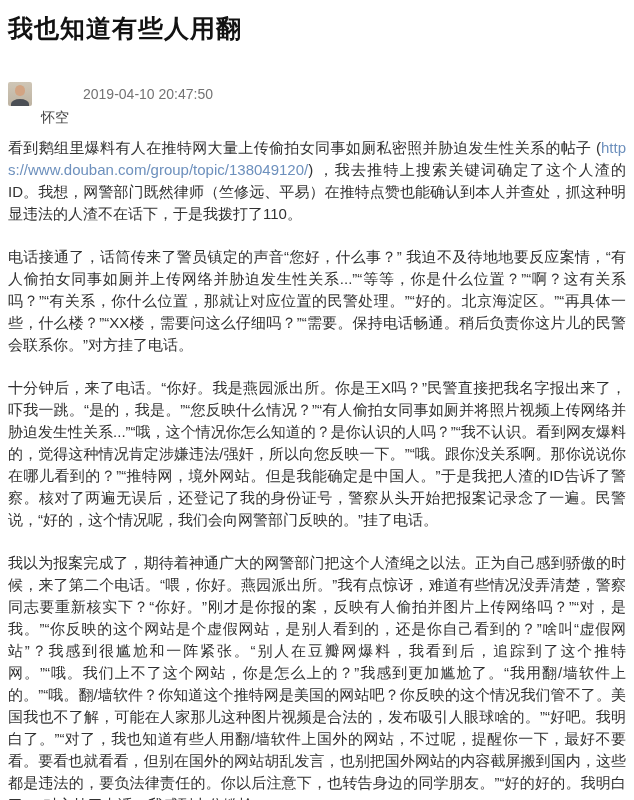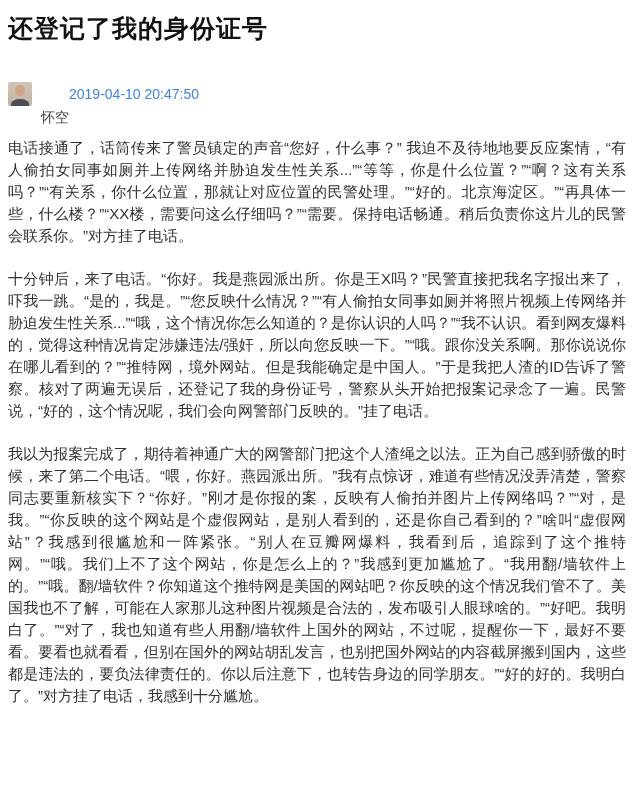--- a/index.html
+++ b/index.html
@@ -58,21 +58,22 @@
   }
   .author-name {
     font-size: 14px;
     color: #3d3d3d;
     margin-left: 9px;
     cursor: pointer;
     margin-top: 48px;
   }
   .timestamp {
     font-size: 14px;
-    color: #3b82f6;
+    color: #737373;
+    margin-left: 14px;
   }
   .notice {
     background: #fdf5e5;
     margin: 0 0 16px 2px;
     padding: 8px 10px;
     font-size: 14px;
     color: #4c4c4c;
     line-height: 1.4;
   }
   .notice a {
@@ -99,34 +100,37 @@
     text-decoration: none;
     word-break: break-all;
     cursor: pointer;
   }
 </style>
 </head>
 <body>
 
 <div class="page">
 
-  <h1 class="post-title">还登记了我的身份证号</h1>
+  <h1 class="post-title">我也知道有些人用翻</h1>
 
   <div class="author-row">
     <div class="avatar">
       <span class="head"></span>
       <span class="torso"></span>
     </div>
     <span class="author-name">怀空</span>
     <span class="timestamp">2019-04-10 20:47:50</span>
   </div>
 
 
   <div class="content">
 
+    <p>
+      <span>看到鹅组里爆料有人在推特网大量上传偷拍女同事如厕私密照并胁迫发生性关系的帖子 (</span><a class="inline-link">https://www.douban.com/group/topic/138049120/</a><span>) ，我去推特上搜索关键词确定了这个人渣的ID。我想，网警部门既然律师（竺修远、平易）在推特点赞也能确认到本人并查处，抓这种明显违法的人渣不在话下，于是我拨打了110。</span>
+    </p>
 
     <p>电话接通了，话筒传来了警员镇定的声音“您好，什么事？” 我迫不及待地地要反应案情，“有人偷拍女同事如厕并上传网络并胁迫发生性关系...”“等等，你是什么位置？”“啊？这有关系吗？”“有关系，你什么位置，那就让对应位置的民警处理。”“好的。北京海淀区。”“再具体一些，什么楼？”“XX楼，需要问这么仔细吗？”“需要。保持电话畅通。稍后负责你这片儿的民警会联系你。”对方挂了电话。</p>
 
     <p>十分钟后，来了电话。“你好。我是燕园派出所。你是王X吗？”民警直接把我名字报出来了，吓我一跳。“是的，我是。”“您反映什么情况？”“有人偷拍女同事如厕并将照片视频上传网络并胁迫发生性关系...”“哦，这个情况你怎么知道的？是你认识的人吗？”“我不认识。看到网友爆料的，觉得这种情况肯定涉嫌违法/强奸，所以向您反映一下。”“哦。跟你没关系啊。那你说说你在哪儿看到的？”“推特网，境外网站。但是我能确定是中国人。”于是我把人渣的ID告诉了警察。核对了两遍无误后，还登记了我的身份证号，警察从头开始把报案记录念了一遍。民警说，“好的，这个情况呢，我们会向网警部门反映的。”挂了电话。</p>
 
     <p>我以为报案完成了，期待着神通广大的网警部门把这个人渣绳之以法。正为自己感到骄傲的时候，来了第二个电话。“喂，你好。燕园派出所。”我有点惊讶，难道有些情况没弄清楚，警察同志要重新核实下？“你好。”刚才是你报的案，反映有人偷拍并图片上传网络吗？”“对，是我。”“你反映的这个网站是个虚假网站，是别人看到的，还是你自己看到的？”啥叫“虚假网站”？我感到很尴尬和一阵紧张。“别人在豆瓣网爆料，我看到后，追踪到了这个推特网。”“哦。我们上不了这个网站，你是怎么上的？”我感到更加尴尬了。“我用翻/墙软件上的。”“哦。翻/墙软件？你知道这个推特网是美国的网站吧？你反映的这个情况我们管不了。美国我也不了解，可能在人家那儿这种图片视频是合法的，发布吸引人眼球啥的。”“好吧。我明白了。”“对了，我也知道有些人用翻/墙软件上国外的网站，不过呢，提醒你一下，最好不要看。要看也就看看，但别在国外的网站胡乱发言，也别把国外网站的内容截屏搬到国内，这些都是违法的，要负法律责任的。你以后注意下，也转告身边的同学朋友。”“好的好的。我明白了。”对方挂了电话，我感到十分尴尬。</p>
 
   </div>
 
 </div>

